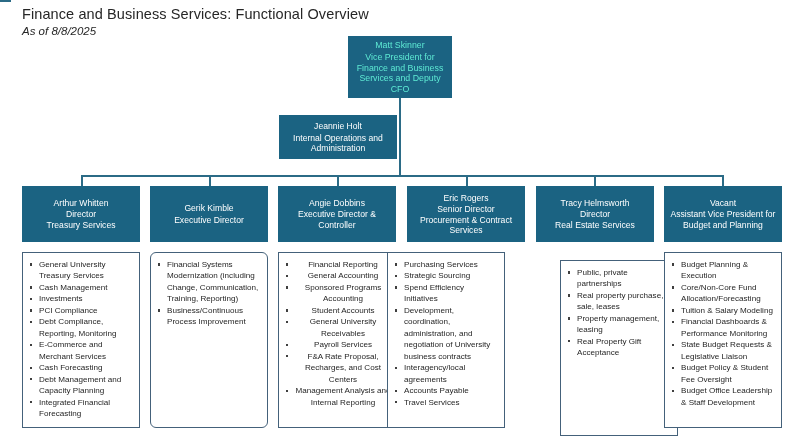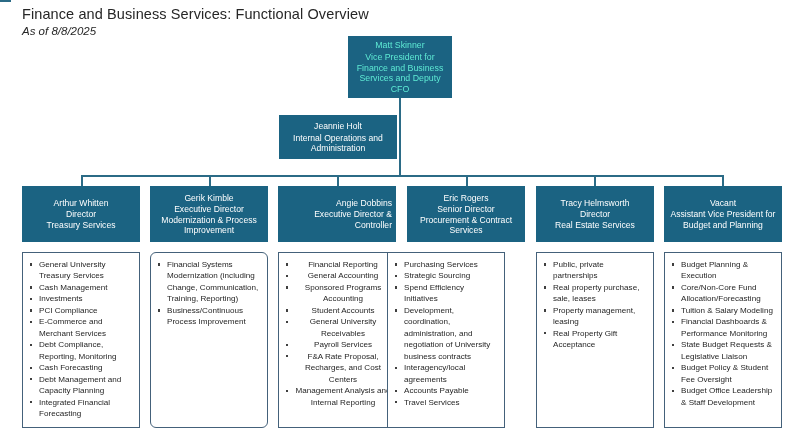--- a/index.html
+++ b/index.html
@@ -81,21 +81,21 @@
     border:1px solid #44617a;
     background:#ffffff;
     box-sizing:border-box;
     padding:6px 4px 4px 4px;
     overflow:hidden;
   }
   #panel-0{left:22px;width:118px;}
   #panel-1{left:150px;width:118px;}
   #panel-2{left:278px;width:118px;text-align:center;}
   #panel-3{left:387px;width:118px;}
-  #panel-4{left:536px;width:118px;}
+  #panel-4{left:560px;width:118px;margin-top:8px;}
   #panel-5{left:664px;width:118px;}
 
   .panel ul{
     list-style:none;margin:0;padding:0;
   }
   .panel li{
     position:relative;
     padding-left:12px;
     font-size:8.1px;
     line-height:1.42;
@@ -137,23 +137,22 @@
 </div>
 
 <div class="node dept-head" id="node-dept-0" style="background: rgb(27, 99, 130); color: rgb(255, 255, 255);">
   <span class="ln nm">Arthur Whitten</span>
   <span class="ln rl">Director</span>
   <span class="ln rl">Treasury Services</span>
 </div>
 <div class="node dept-head" id="node-dept-1" style="background: rgb(27, 99, 130); color: rgb(255, 255, 255);">
   <span class="ln nm">Gerik Kimble</span>
   <span class="ln rl">Executive Director</span>
-  <span class="ln rl">Modernization &amp; Process Improvement</span>
-</div>
-<div class="node dept-head" id="node-dept-2" style="background: rgb(27, 99, 130); color: rgb(255, 255, 255); text-align: right;">
+</div>
+<div class="node dept-head" id="node-dept-2" style="background: rgb(27, 99, 130); color: rgb(255, 255, 255);">
   <span class="ln nm">Angie Dobbins</span>
   <span class="ln rl">Executive Director &amp; Controller</span>
 
 </div>
 <div class="node dept-head" id="node-dept-3" style="background: rgb(27, 99, 130); color: rgb(255, 255, 255);">
   <span class="ln nm">Eric Rogers</span>
   <span class="ln rl">Senior Director</span>
   <span class="ln rl">Procurement &amp; Contract Services</span>
 </div>
 <div class="node dept-head" id="node-dept-4" style="background: rgb(27, 99, 130); color: rgb(255, 255, 255);">
@@ -166,22 +165,22 @@
   <span class="ln rl">Assistant Vice President for Budget and Planning</span>
 
 </div>
 
 <div class="panel" id="panel-0" style="border-color: rgb(68, 97, 122);">
   <ul>
       <li>General University Treasury Services</li>
       <li>Cash Management</li>
       <li>Investments</li>
       <li>PCI Compliance</li>
+      <li>Debt Compliance, Reporting, Monitoring</li>
       <li>E-Commerce and Merchant Services</li>
-      <li>Debt Compliance, Reporting, Monitoring</li>
       <li>Cash Forecasting</li>
       <li>Debt Management and Capacity Planning</li>
       <li>Integrated Financial Forecasting</li>
     </ul>
 </div>
 <div class="panel" id="panel-1" style="border-color: rgb(68, 97, 122); border-radius: 6px;">
   <ul>
       <li>Financial Systems Modernization (including Change, Communication, Training, Reporting)</li>
       <li>Business/Continuous Process Improvement</li>
     </ul>

